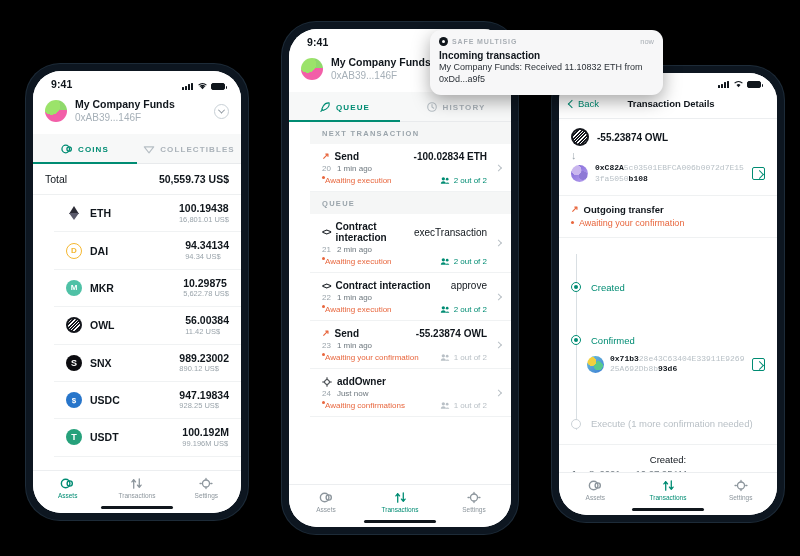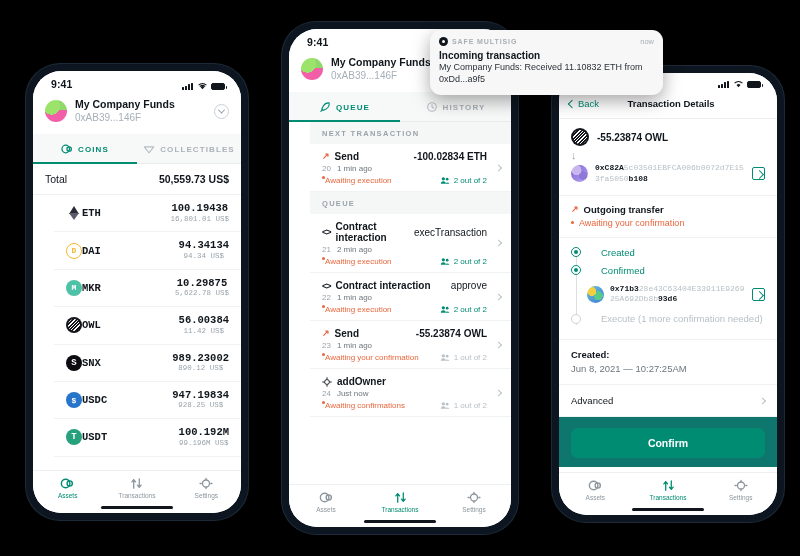--- a/index.html
+++ b/index.html
@@ -88,26 +88,26 @@
     display:flex;align-items:center;justify-content:space-between;
     padding:9px 12px; background:#fff; border-bottom:1px solid #eef0f1;
     flex:0 0 auto;
   }
   .total-row .lbl { font-size:10.5px; color:#10161c; }
   .total-row .val { font-size:10.5px; font-weight:bold; color:#10161c; }
 
   
   .list { flex:1 1 auto; overflow:hidden; background:#fff;padding-left:21px; }
   .coin-row {
-    display:flex;align-items:center;gap:0;
-    padding:7px 12px; border-bottom:1px solid #f0f2f3;font-family:Liberation Mono, monospace;
+    display:flex;align-items:center;gap:8px;
+    padding:7px 12px; border-bottom:1px solid #f0f2f3;
   }
   .coin-icon { width:16px;height:16px;border-radius:50%;flex:0 0 auto; }
   .coin-sym { font-size:10.5px;font-weight:bold;color:#10161c;flex:1 1 auto; }
-  .coin-amts { text-align:center; }
+  .coin-amts { text-align:left; }
   .coin-amt { font-size:10.5px;font-weight:bold;color:#10161c;line-height:1.2; }
   .coin-fiat { font-size:7.5px;color:#9aa4ab;line-height:1.3; }
 
   .ic-eth{background:#fff;position:relative}
   .ic-eth:before{content:"";position:absolute;left:50%;top:1px;transform:translateX(-50%);
     width:0;height:0;border-left:5px solid transparent;border-right:5px solid transparent;border-bottom:8px solid #2b2b35;}
   .ic-eth:after{content:"";position:absolute;left:50%;bottom:1px;transform:translateX(-50%);
     width:0;height:0;border-left:5px solid transparent;border-right:5px solid transparent;border-top:7px solid #5a5a6b;}
   .ic-dai{background:#fff;border:1.6px solid #f4b731;position:relative;border-radius:50%}
   .ic-dai:after{content:"D";position:absolute;inset:0;display:flex;align-items:center;justify-content:center;
@@ -206,32 +206,32 @@
   .addr-mono b { color:#10161c;font-weight:bold; }
   .ext-link { width:13px;height:13px;flex:0 0 auto;position:relative;border:1.3px solid #008c73;border-radius:2px;}
   .ext-link:after{content:"";position:absolute;left:3px;top:3px;width:6px;height:6px;
     border-top:1.3px solid #008c73;border-right:1.3px solid #008c73;transform:rotate(45deg) scale(.9);}
 
   .det-kind { padding:8px 12px 3px 12px;display:flex;align-items:center;gap:5px;font-size:9.5px;font-weight:bold;color:#10161c;}
   .det-await { padding:0 12px 9px 12px;display:flex;align-items:center;gap:5px;font-size:9px;color:#e8663d;border-bottom:1px solid #eff1f2;}
   .det-await .dot{width:3px;height:3px;border-radius:50%;background:#e8663d;}
 
   .steps { padding:9px 12px 8px 12px;border-bottom:1px solid #eff1f2;position:relative; }
-  .step { display:flex;align-items:center;gap:20px;position:relative;padding-bottom:7px; }
+  .step { display:flex;align-items:center;gap:10px;position:relative;padding-bottom:7px;margin-top:35px; }
   .step .bullet { width:10px;height:10px;border-radius:50%;border:1.4px solid #008c73;flex:0 0 auto;position:relative;background:#fff;z-index:2;}
   .step .bullet:after{content:"";position:absolute;left:50%;top:50%;transform:translate(-50%,-50%);width:4px;height:4px;border-radius:50%;background:#008c73;}
   .step.off .bullet { border-color:#ccd3d8; }
   .step.off .bullet:after{ background:transparent; }
   .step .slab { font-size:9.5px;color:#008c73; }
   .step.off .slab { color:#b9c0c6; }
   .steps .vline { position:absolute;left:17px;top:16px;bottom:14px;width:1.4px;background:#d9dfe3;z-index:1;}
   .step-addr { display:flex;align-items:center;gap:6px;padding:1px 0 8px 16px; }
 
   .det-created { padding:9px 12px 10px 12px;border-bottom:1px solid #eff1f2; }
-  .det-created .ck { font-size:9.5px;font-weight:bold;color:#10161c; }
+  .det-created .ck { font-size:9.5px;font-weight:normal;color:#10161c;text-align:center; }
   .det-created .cv { font-size:9.5px;color:#6d777e;margin-top:3px; }
   .advanced { padding:10px 12px;display:flex;align-items:center;font-size:9.5px;color:#10161c;border-bottom:1px solid #eff1f2;position:relative;}
   .advanced .row-chev{right:12px;}
   .confirm-wrap { padding:11px 12px 9px 12px;background:#0f766e; }
   .confirm-btn {
     display:block;width:100%;text-align:center;background:#008c73;color:#fff;
     border:none;border-radius:7px;padding:9px 0;font-size:10.5px;font-weight:bold;
     font-family:"Liberation Sans",sans-serif;
   }
 </style>

